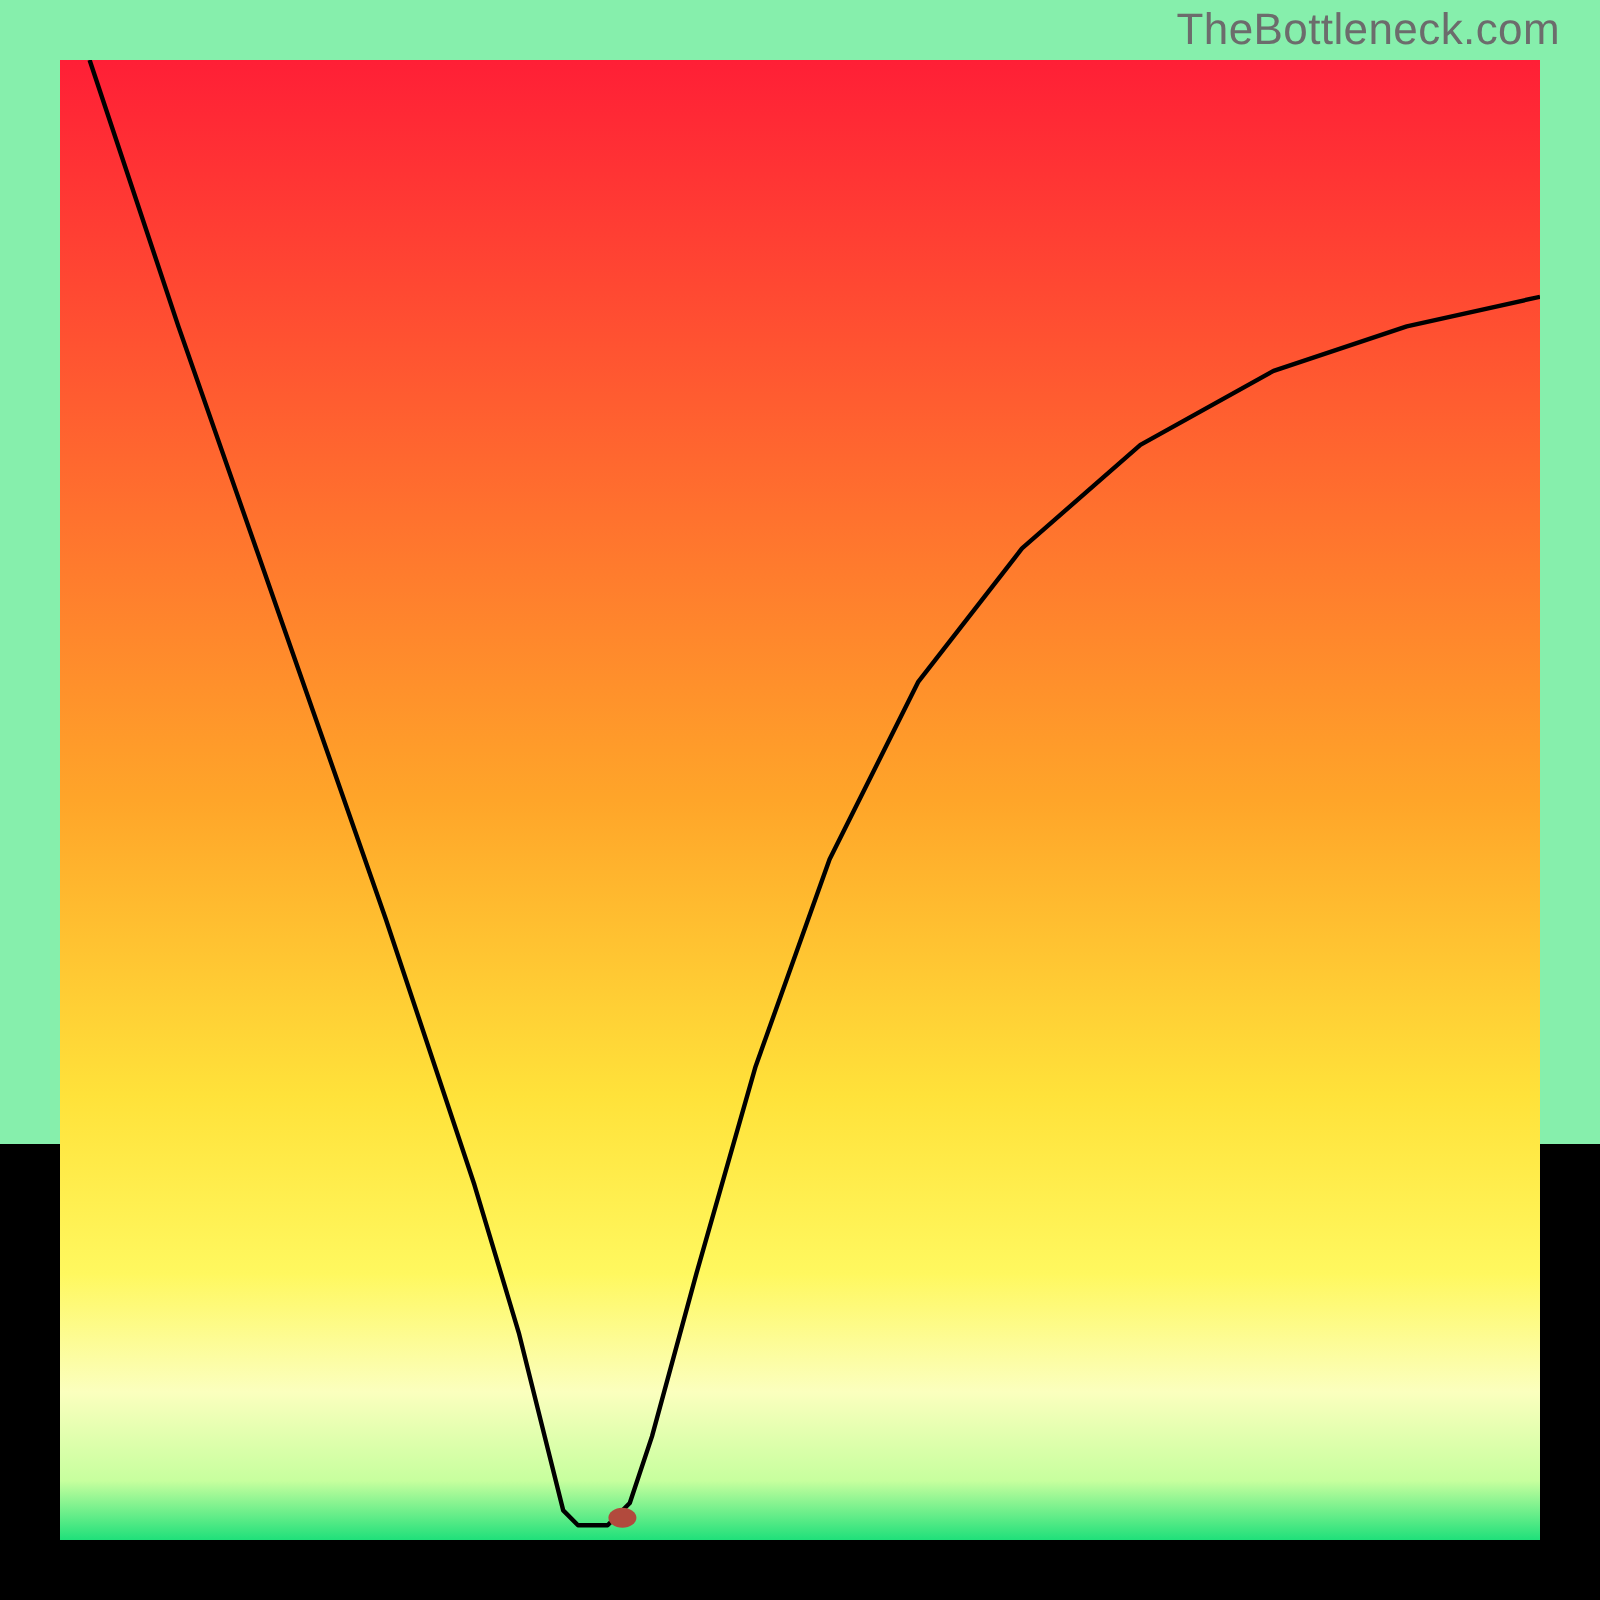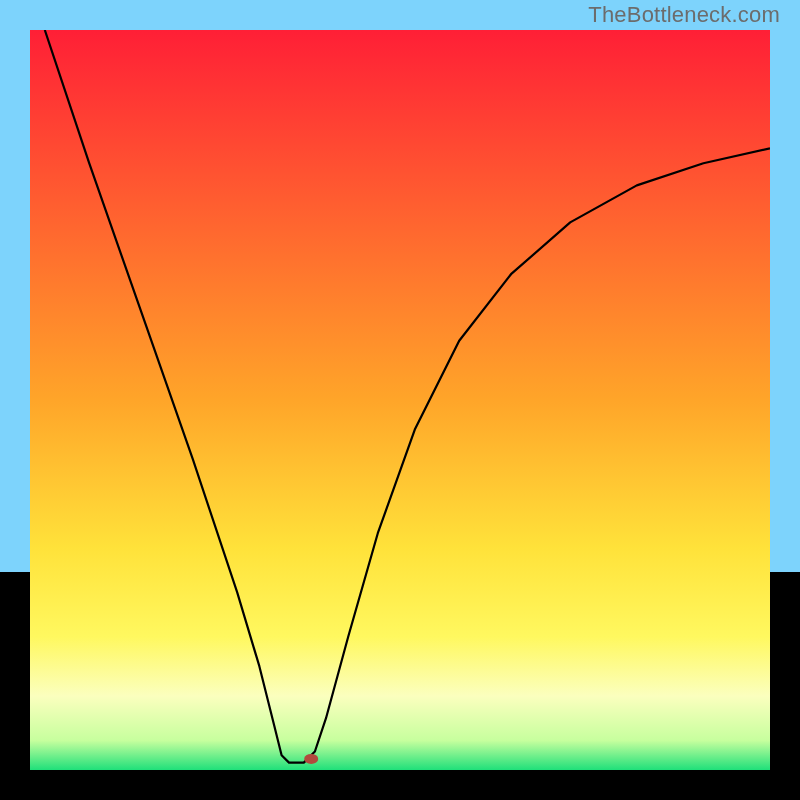--- a/index.html
+++ b/index.html
@@ -8,21 +8,21 @@
     width: 800px;
     height: 800px;
     background: #000;
     font-family: Arial, Helvetica, sans-serif;
     overflow: hidden;
   }
   .chart-outer {
     position: relative;
     width: 800px;
     height: 572px;
-    background: #7dd3fc;
+    background: #86efac;
     text-decoration: underline;
   }
   .watermark {
     position: absolute;
     top: 2px;
     right: 20px;
     color: #6c6c6c;
     font-size: 22px;
     font-weight: 500;
     letter-spacing: 0.2px;

